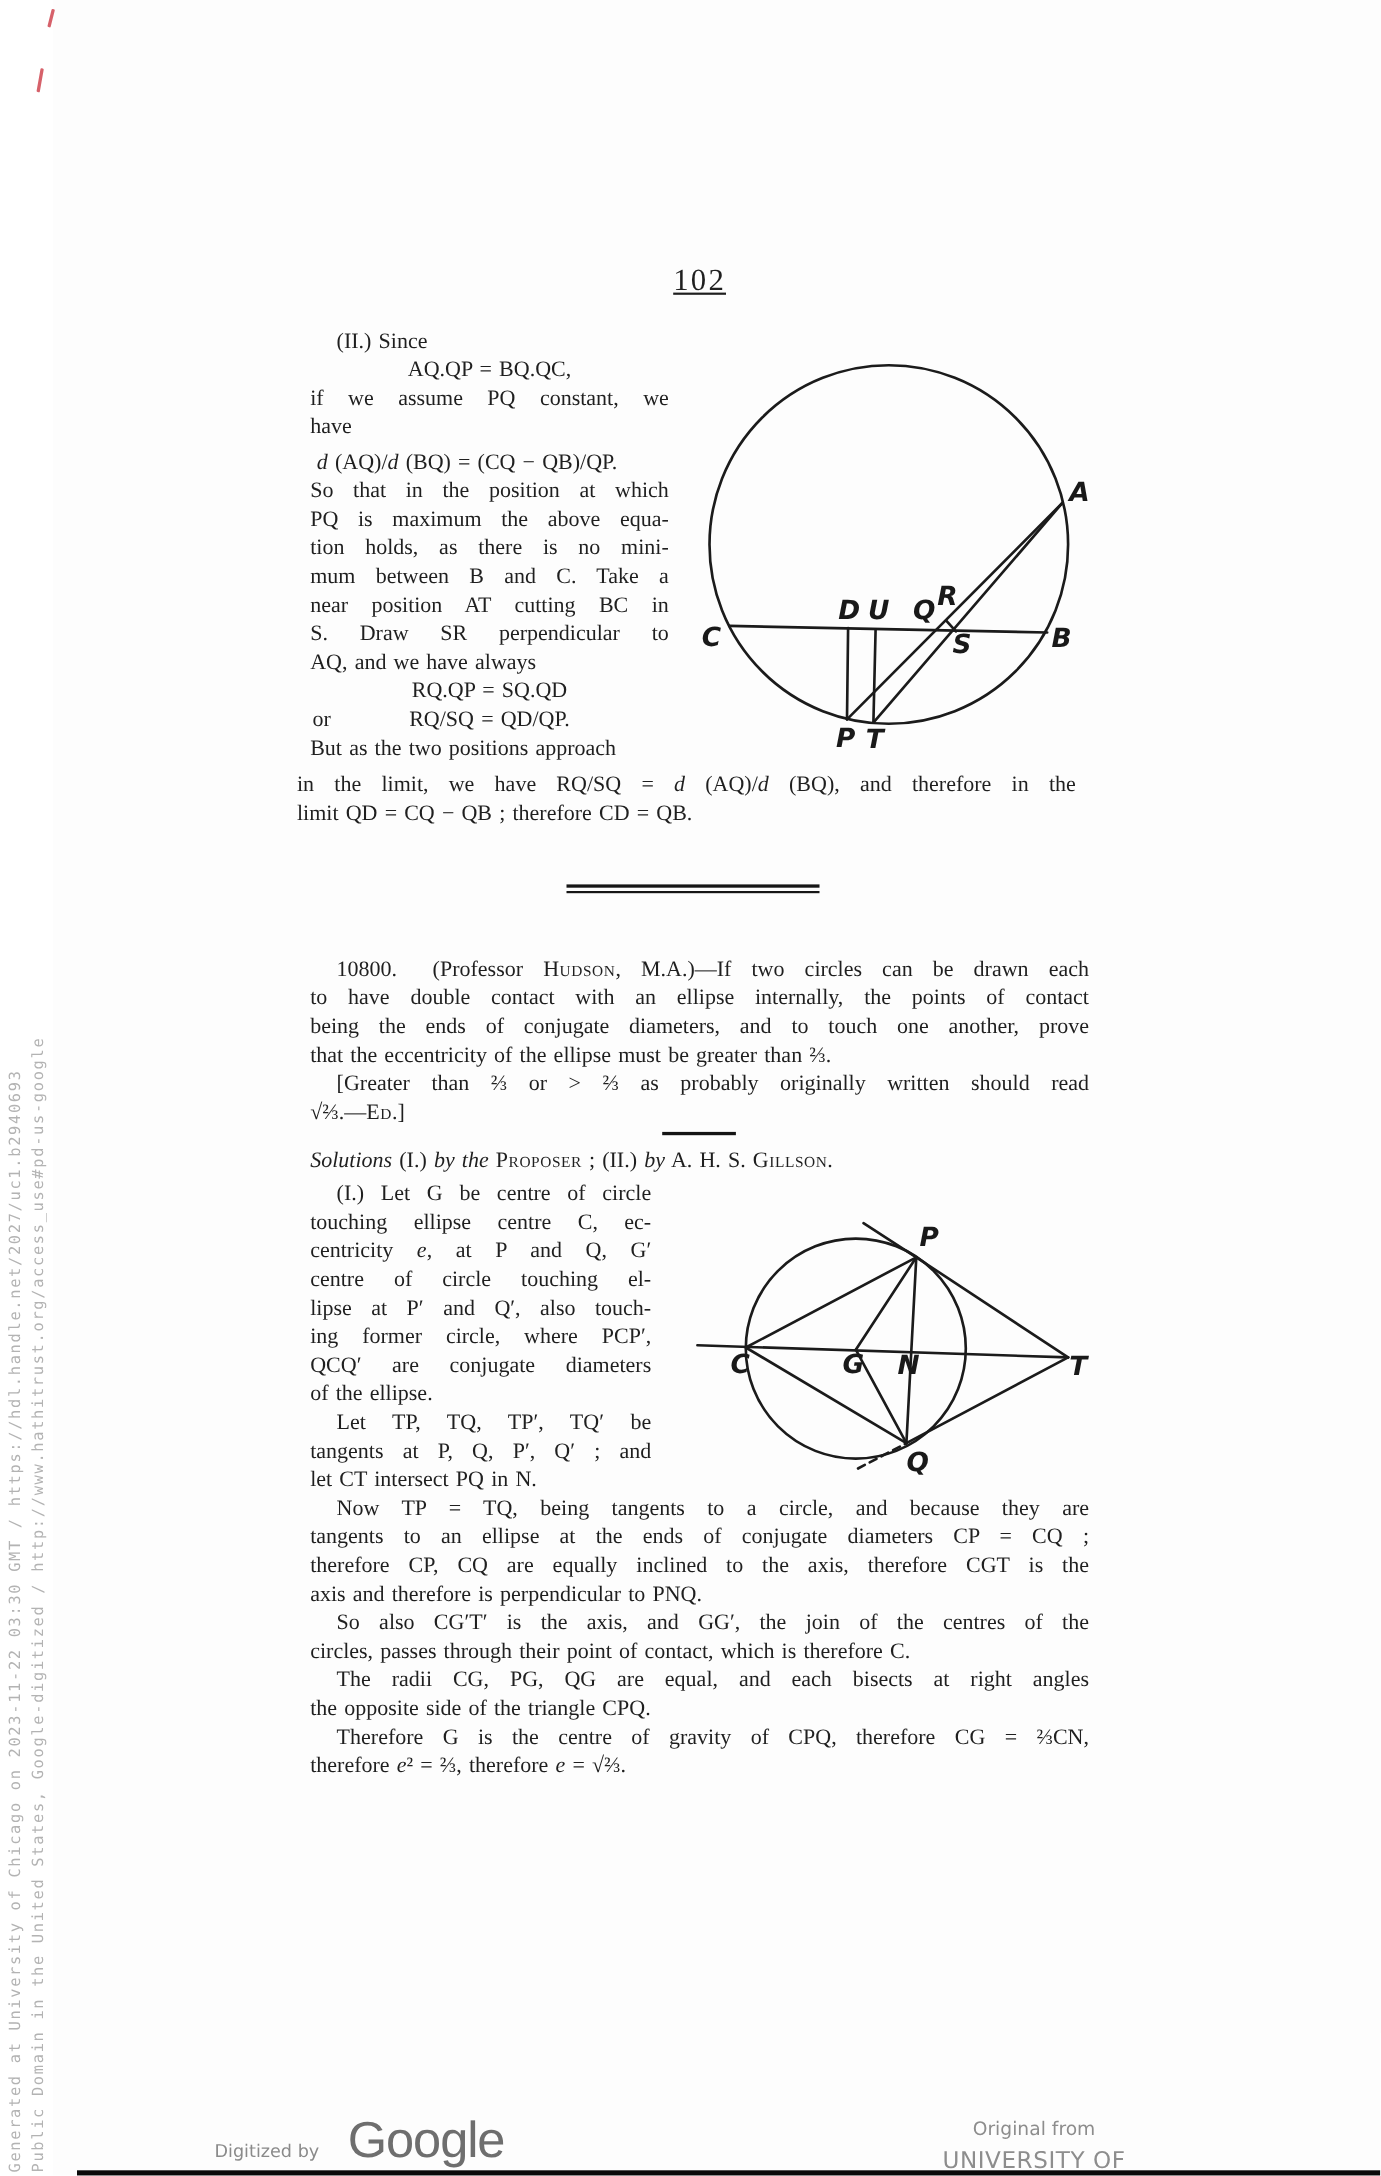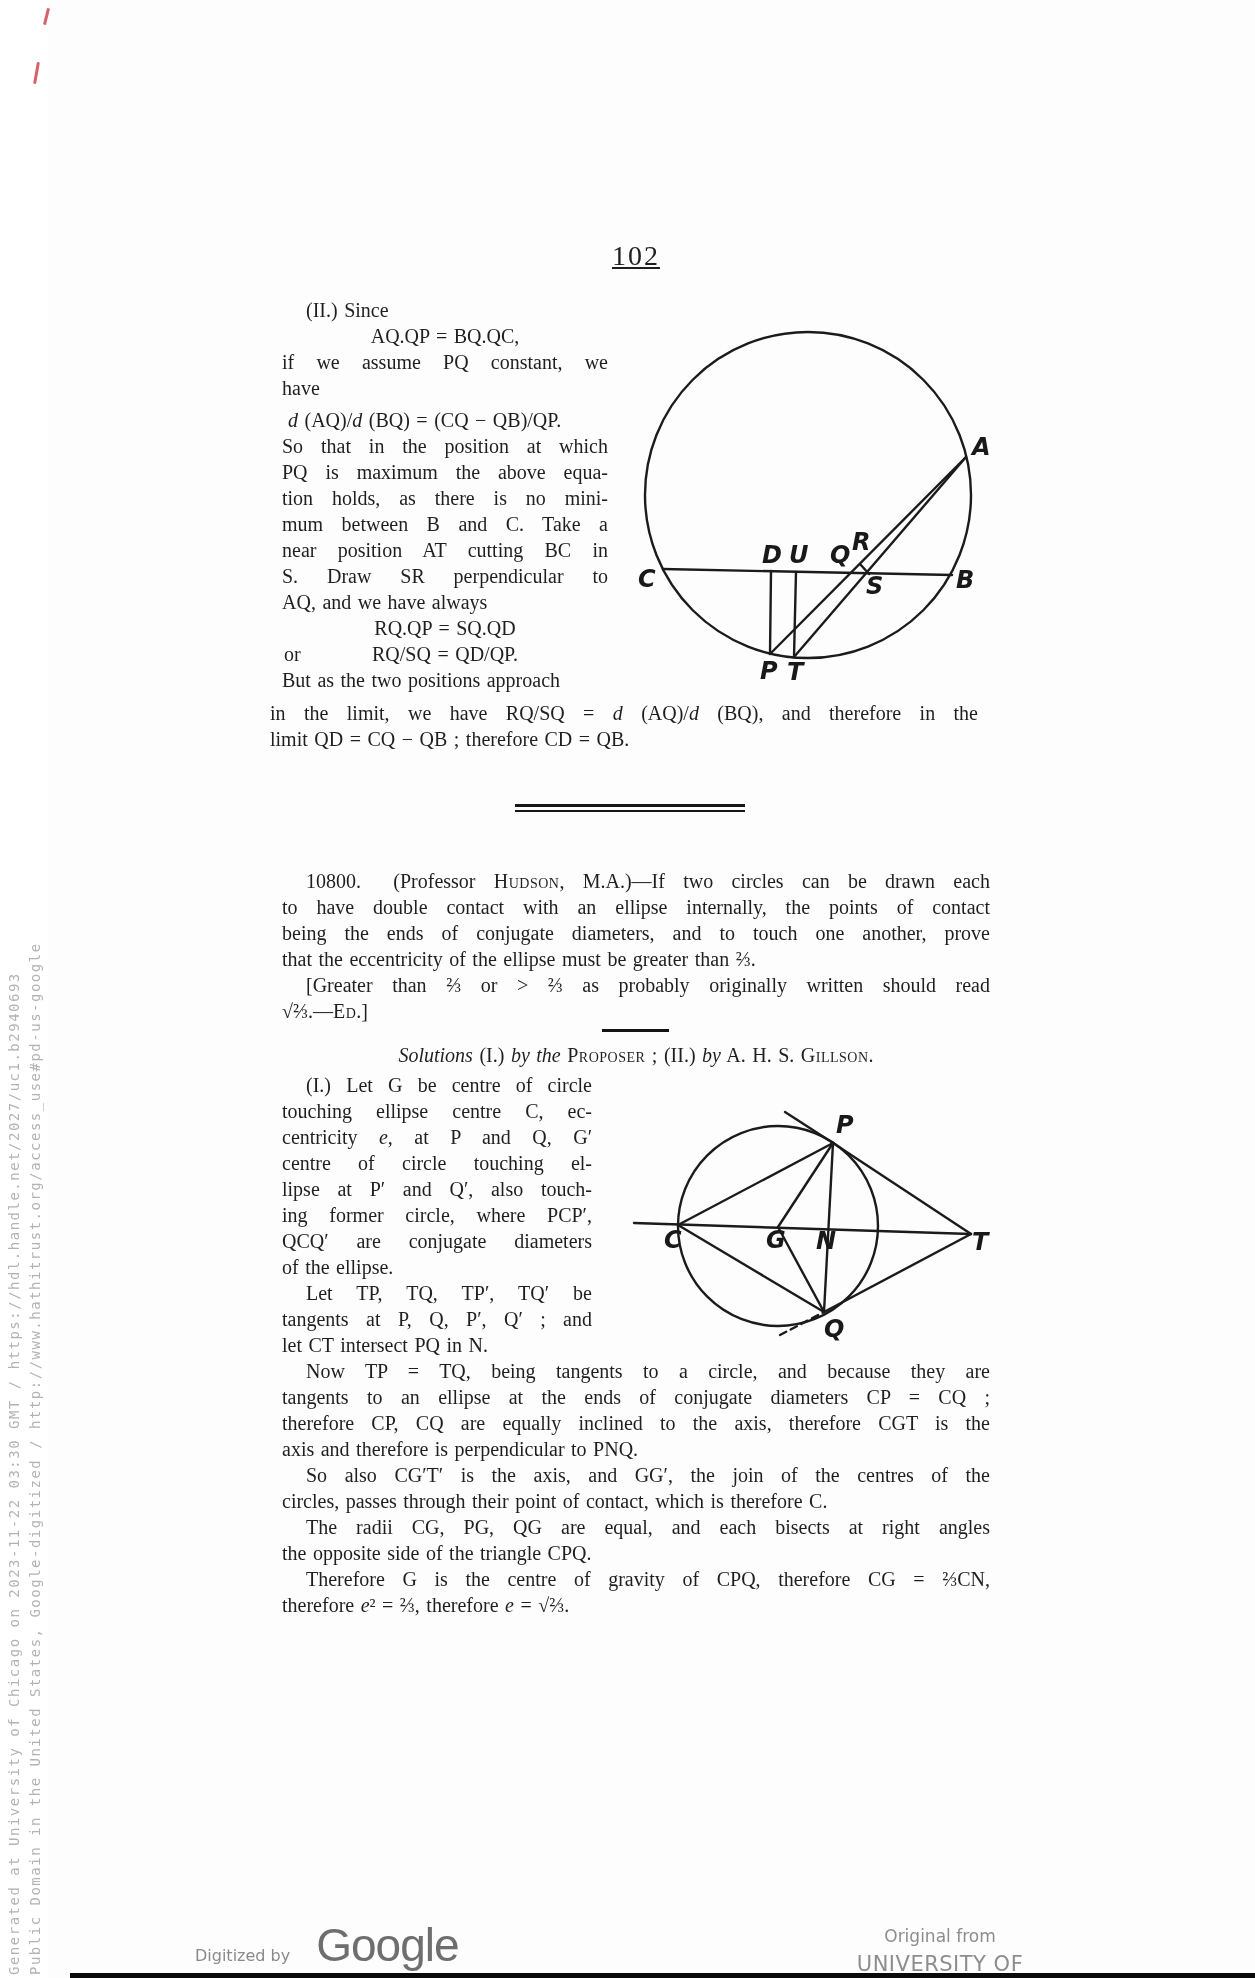--- a/index.html
+++ b/index.html
@@ -21,21 +21,21 @@
   #pagenum{left:282px;top:240px;width:708px;text-align:center;font-size:28px;letter-spacing:2px;text-decoration:underline;}
   #sec2col{left:282px;top:297px;width:326px;}
   #sec2wide{left:270px;top:700px;width:708px;}
   #fig1{left:620px;top:310px;}
   #fig2{left:620px;top:1080px;}
   #rule-double{left:515px;top:804px;width:230px;}
   #rule-double .r1{height:0;border-top:3px solid #161616;}
   #rule-double .r2{height:0;border-top:2px solid #161616;margin-top:3px;}
   #rule-short{left:602px;top:1029px;width:67px;height:3px;background:#141414;}
   #problem{left:282px;top:868px;width:708px;}
-  #solhead{left:282px;top:1042px;width:708px;text-align:center;}
+  #solhead{left:282px;top:1042px;width:708px;}
   #solcol{left:282px;top:1072px;width:310px;}
   #solwide{left:282px;top:1358px;width:708px;}
   .figlabel{font-family:"DejaVu Sans",sans-serif;font-style:italic;font-weight:bold;font-size:24px;fill:#191919;}
   #footer-left{left:195px;top:1918px;display:flex;align-items:baseline;gap:26px;}
   #footer-left .small{font-family:"DejaVu Sans",sans-serif;font-size:16px;color:#8a8a8a;}
   #footer-left .logo{font-family:Liberation Sans, sans-serif;font-size:46px;color:#6e6e6e;letter-spacing:-1px;}
   #footer-right{left:790px;top:1926px;width:300px;text-align:center;color:#8d8d8d;
                 font-family:"DejaVu Sans",sans-serif;}
   #footer-right .l1{font-size:17px;}
   #footer-right .l2{font-size:21px;margin-top:6px;letter-spacing:.5px;}

